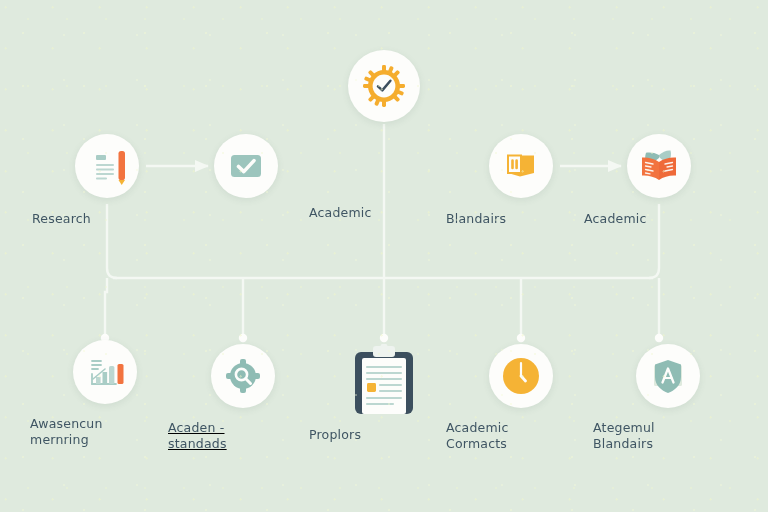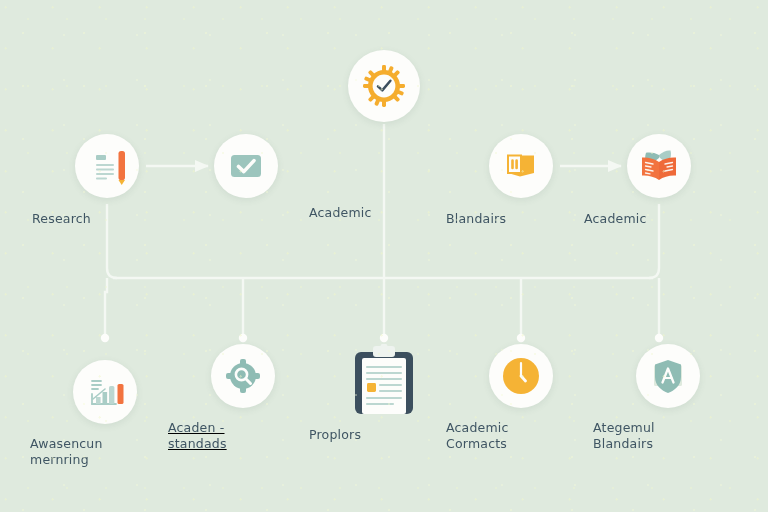--- a/index.html
+++ b/index.html
@@ -191,21 +191,21 @@
           <path d="M9.5,30 L14,30.8"></path>
           <path d="M29,21 L36.5,19.5"></path>
           <path d="M31,24 L36.5,23"></path>
           <path d="M29,28 L36.5,26.5"></path>
         </g>
       </svg>
     </div>
     <div class="label">Academic</div>
   </div>
 
-  <div class="node" style="left:105px; top:360px;">
+  <div class="node" style="left:105px; top:340px;">
     <div class="disc">
       <svg class="icon" width="44" height="44" viewBox="0 0 44 44">
         <g stroke="#a9cdc6" stroke-width="1.8" stroke-linecap="round">
           <path d="M9,11 L18,11"></path>
           <path d="M9,15 L18,15"></path>
           <path d="M9,19 L15,19"></path>
         </g>
         <path d="M9,34 L33,34" stroke="#a9cdc6" stroke-width="1.8" stroke-linecap="round"></path>
         <path d="M9,34 L9,24" stroke="#a9cdc6" stroke-width="1.8" stroke-linecap="round"></path>
         <rect x="13" y="27" width="4.6" height="7" fill="#bcd7d1"></rect>

